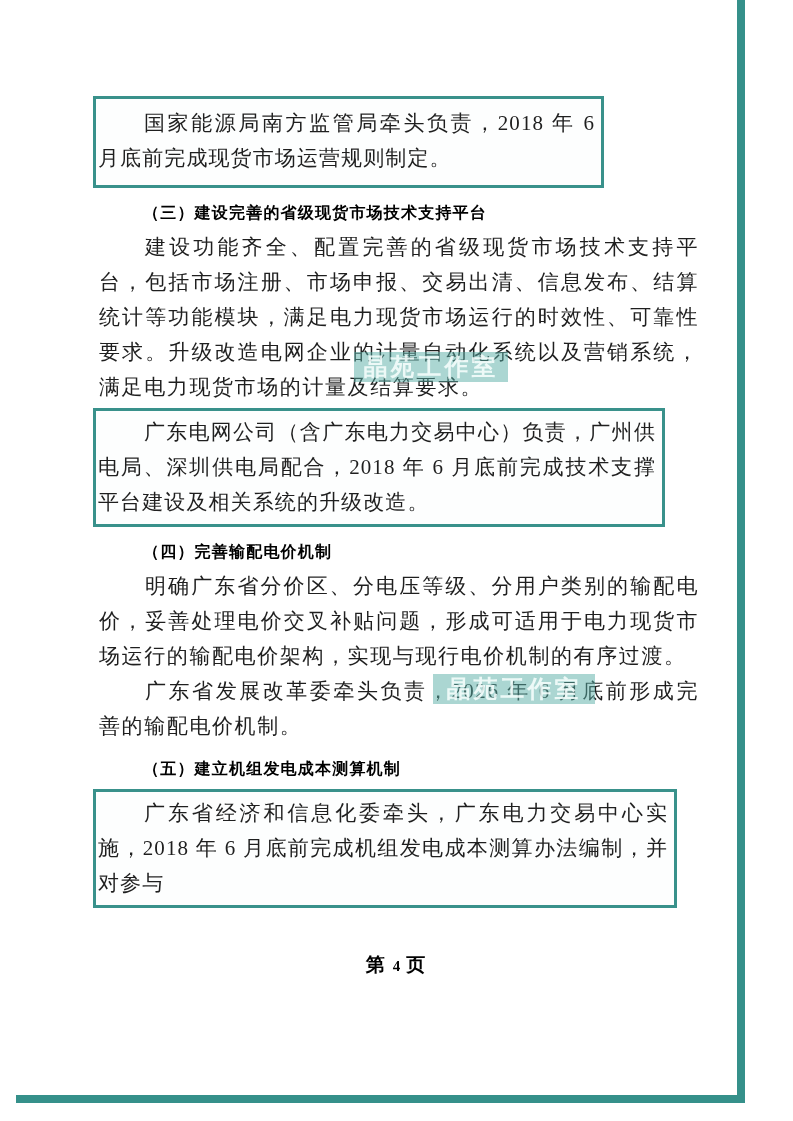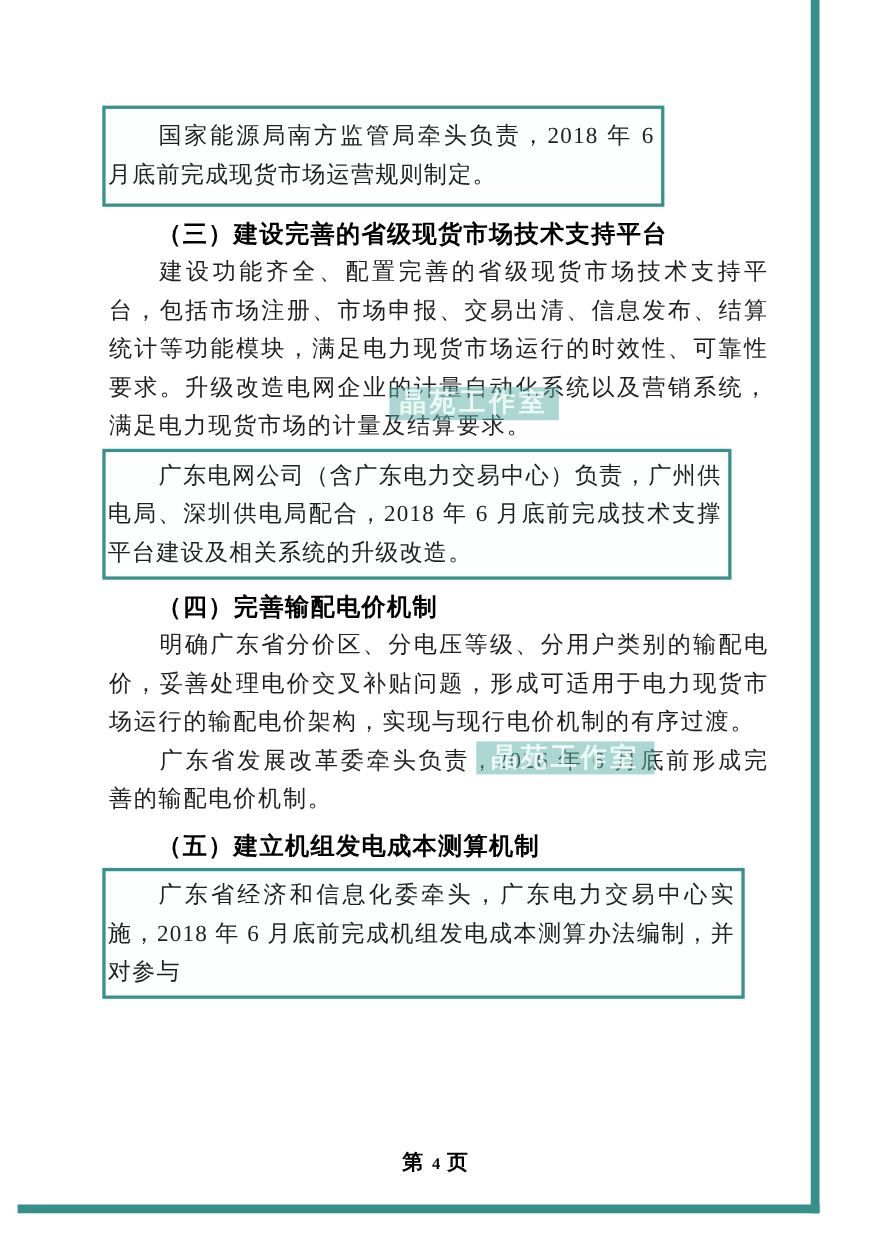--- a/index.html
+++ b/index.html
@@ -21,21 +21,21 @@
     font-size:21px;
     line-height:35px;
     letter-spacing:1.6px;
     text-align:justify;
     text-indent:46px;
     color:#1f1f1f;
   }
   .heading{
     margin:0;
     margin-top:7px;
-    font-size:22px;
+    font-size:16px;
     line-height:35px;
     letter-spacing:1.2px;
     text-indent:44px;
     font-weight:bold;
     color:#000;
   }
   .callout{
     border:3px solid #39918b;
     box-sizing:border-box;
     margin-left:-6px;
@@ -55,21 +55,21 @@
     font-weight:bold;
     text-align:center;
     white-space:nowrap;
     padding:1px 4px;
     margin-top:32px;
   }
   .wm-1{left:354px; top:320px; width:146px;}
   .wm-2{left:433px; top:642px; width:154px;}
   .page-footer{
     position:absolute;
-    left:0; top:1044px;
+    left:0; top:952px;
     width:793px;
     text-align:center;
     font-weight:bold;
     color:#000;
     font-size:19px;
     letter-spacing:2px;
   }
   .page-footer .num{
     font-weight:bold;
     font-size:15px;

